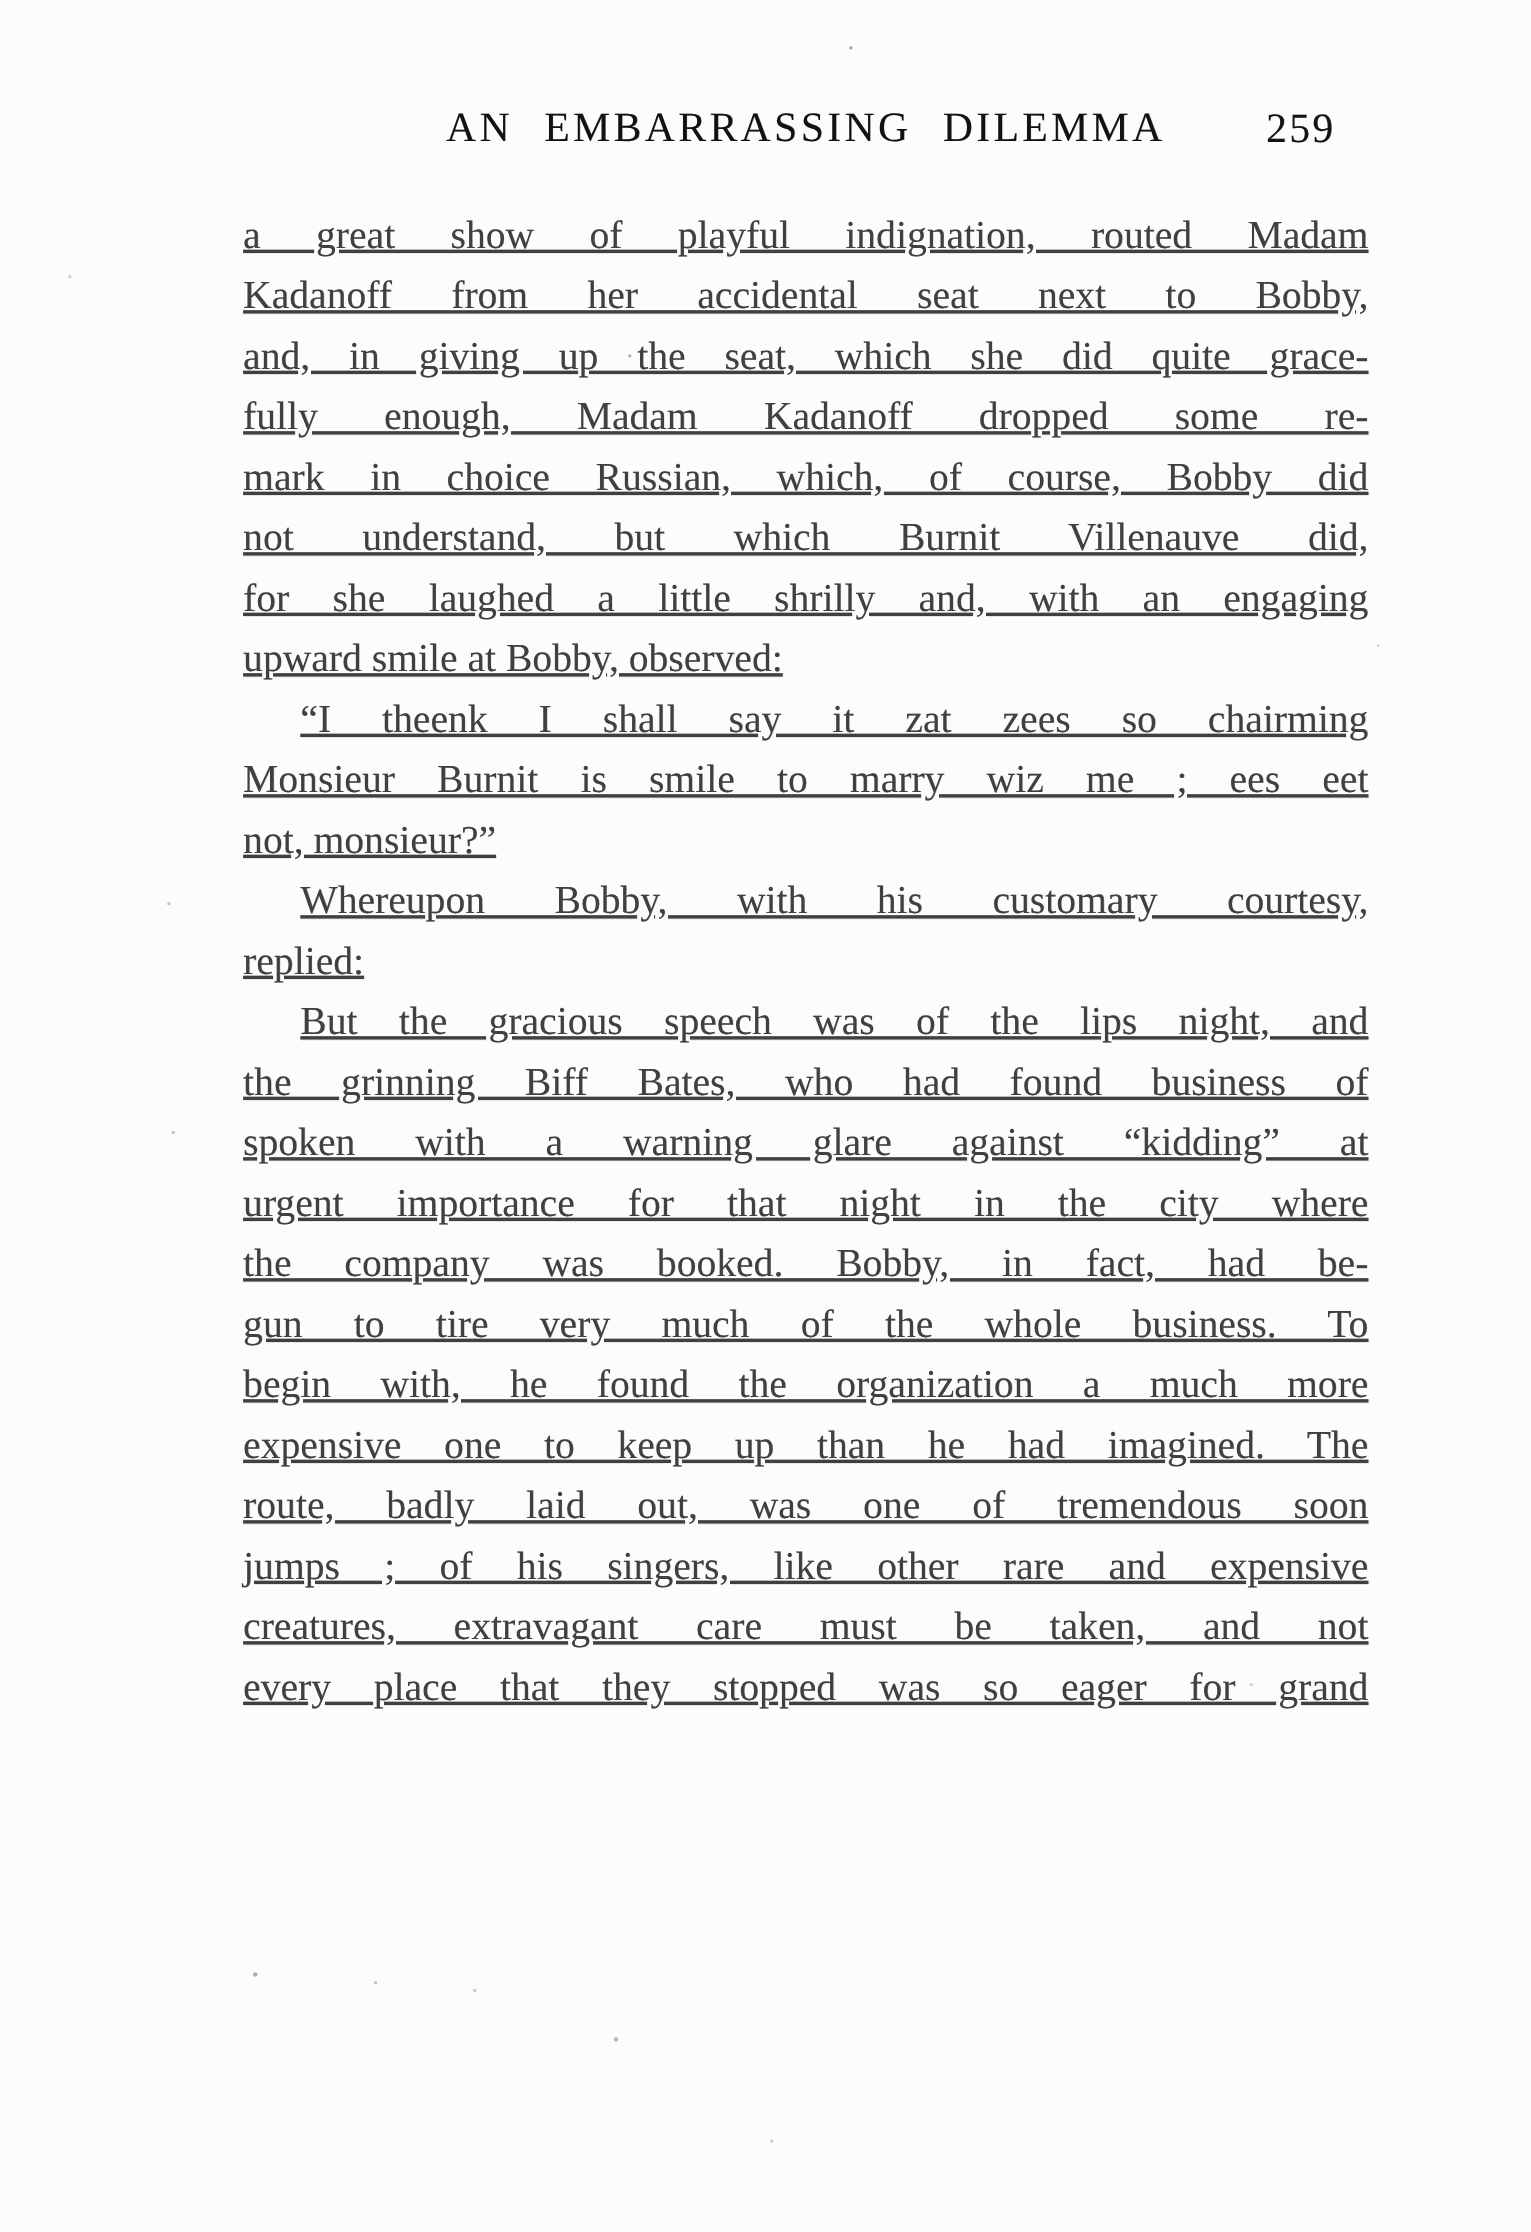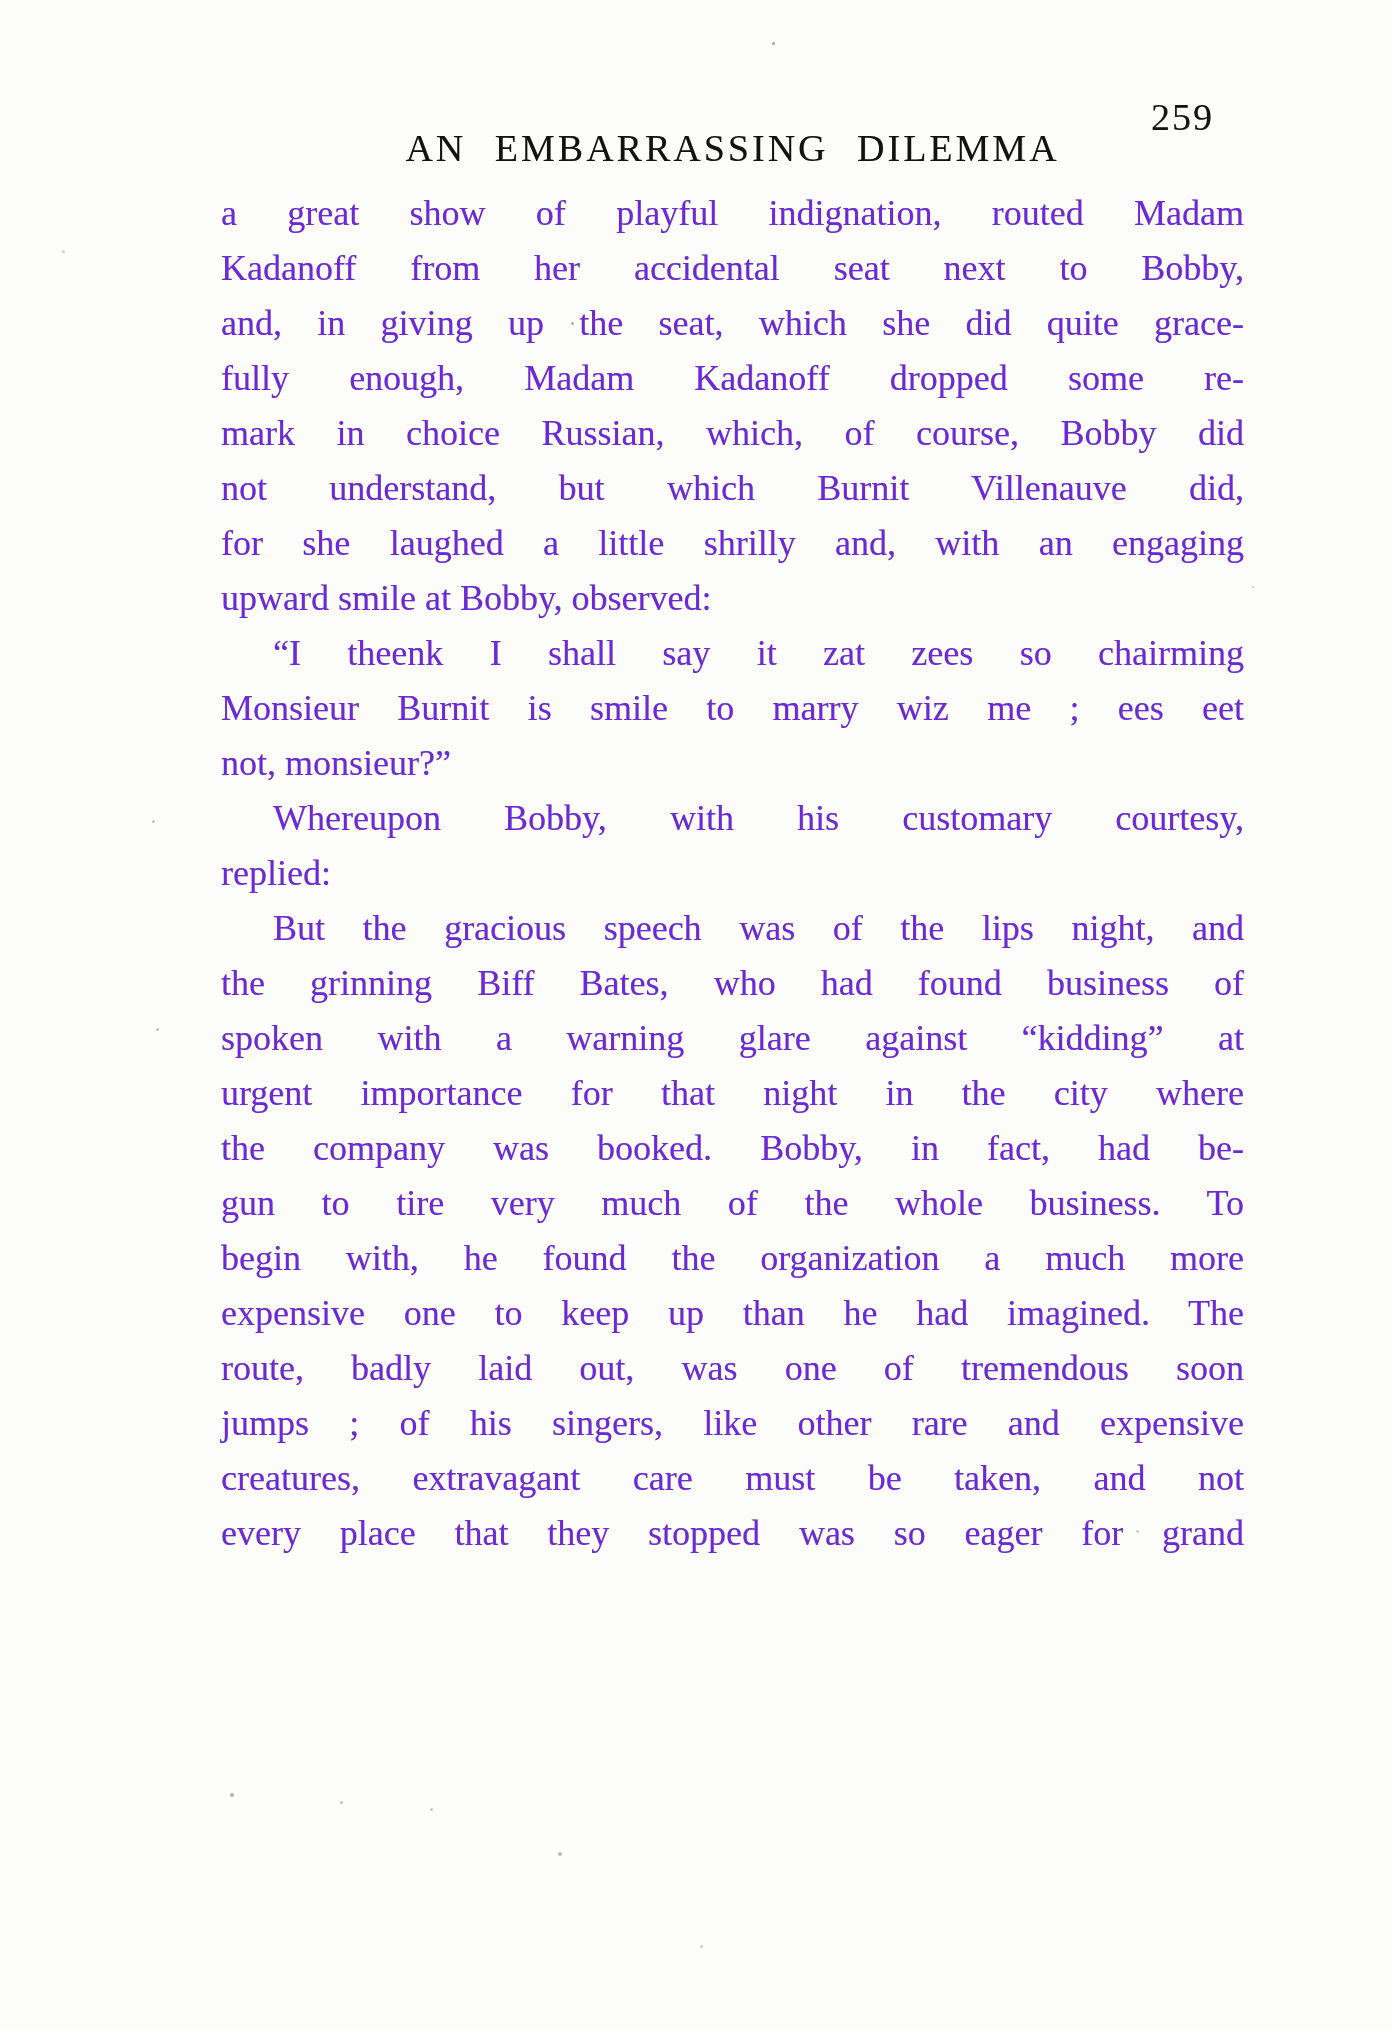--- a/index.html
+++ b/index.html
@@ -17,40 +17,40 @@
     left:221px;top:94px;width:1023px;height:52px;
   }
   .runhead-title{
     display:block;
     text-align:center;
     font-size:38px;
     letter-spacing:3px;
     word-spacing:16px;
     color:#121212;
     text-shadow:0.3px 0.3px 0 rgba(20,20,20,0.35);
-    margin-top:32px;
   }
   .runhead-num{
     position:absolute;
     right:30px;top:1px;
     font-size:38px;
     letter-spacing:2px;
     text-shadow:0.3px 0.3px 0 rgba(20,20,20,0.35);
   }
   .textblock{
     position:absolute;
     left:221px;top:186px;width:1023px;
   }
   .line{
     font-size:36px;
     line-height:55px;
     text-align:justify;
     text-align-last:justify;
-    color:#6d28d9;
+    color:#404040;
     text-shadow:0.3px 0.3px 0 rgba(20,20,20,0.3);
+    text-decoration:underline;
   }
   .line.ll{
     text-align-last:left;
   }
   .para.indent .line:first-child{
     text-indent:52px;
   }
   .speck{
     position:absolute;
     background:#3c3c3c;

